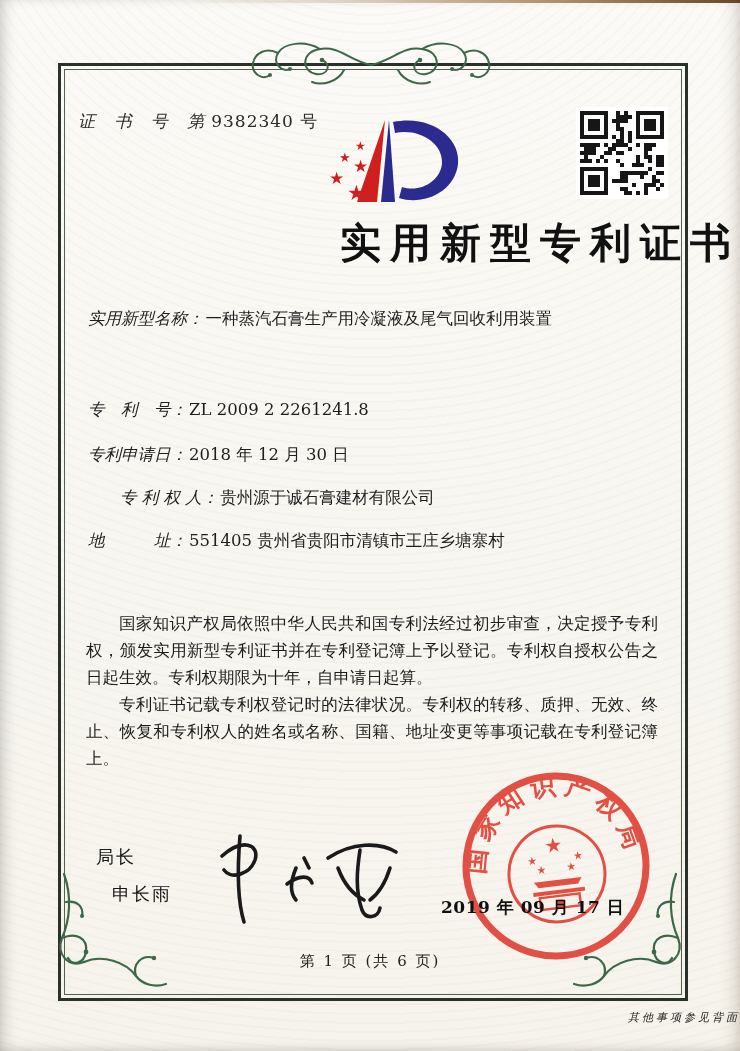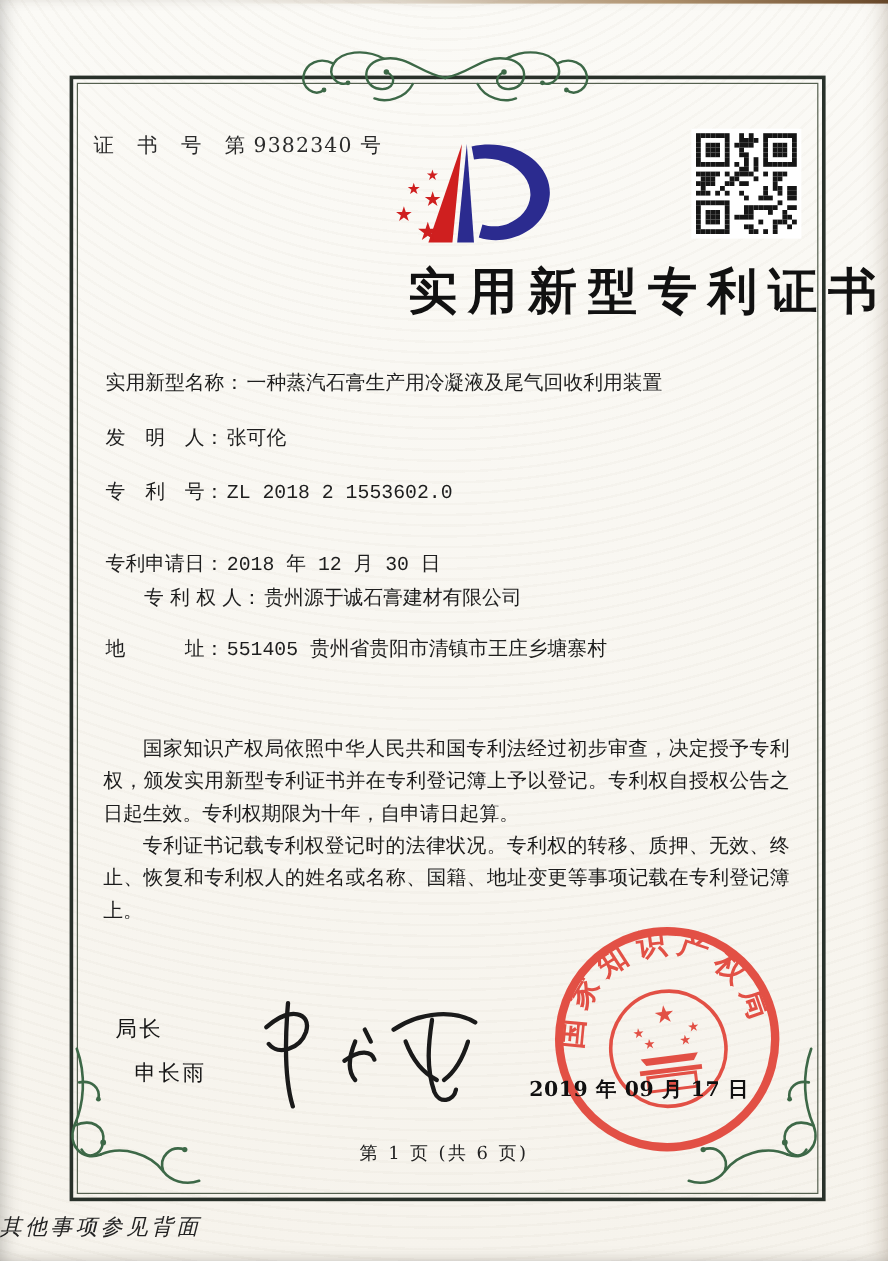--- a/index.html
+++ b/index.html
@@ -16,33 +16,33 @@
       linear-gradient(#fbfaf6,#f6f3ec);
   }
   .edge-top{position:absolute;top:0;left:0;right:0;height:3px;
     background:linear-gradient(to left,#6b4a2a 0%,#b59772 25%,rgba(180,150,110,0.25) 55%,transparent 75%);}
   .vignette{position:absolute;inset:0;pointer-events:none;
     box-shadow:inset 10px 0 16px -8px rgba(0,0,0,0.22), inset -12px 0 18px -10px rgba(95,70,45,0.28), inset 0 -8px 14px -8px rgba(0,0,0,0.10);}
   .frame-outer{position:absolute;left:58px;top:63px;width:624px;height:932px;border:3px solid #29312a;}
   .frame-inner{position:absolute;inset:3px;border:1px solid #55604f;}
   .abs{position:absolute;}
   .cert-no{left:78px;top:110px;font-size:17px;color:#2a2a2a;letter-spacing:1px;}
-  .cert-no .sp{letter-spacing:7px;}
+  .cert-no .sp{letter-spacing:7px;font-style:italic;}
   .title{left:0;top:216px;width:100%;text-align:right;font-size:41px;font-weight:bold;color:#111;letter-spacing:9px;}
   .field{left:88px;font-size:16.5px;color:#1e1e1e;white-space:nowrap;}
-  .field .lab{color:#1e1e1e;}
-  .field .val{margin-left:2px;font-family:Liberation Mono, monospace;}
+  .field .lab{color:#1e1e1e;font-style:italic;}
+  .field .val{margin-left:2px;}
   .field2{position:absolute;left:269px;top:0;}
   .body-text{left:86px;top:610px;width:572px;font-size:16.5px;line-height:27px;color:#1c1c1c;text-align:justify;}
   .body-text p{margin:0;text-indent:2em;}
   .officer-title{left:96px;top:845px;font-size:18px;color:#161616;letter-spacing:2px;}
   .officer-name{left:96px;top:882px;font-size:18px;color:#161616;letter-spacing:2px;margin-left:16px;}
   .seal-date{left:441px;top:896px;font-size:17px;font-weight:bold;color:#101010;letter-spacing:0.5px;}
   .page-num{left:0;top:952px;width:100%;text-align:center;font-size:15px;color:#222;letter-spacing:2px;}
-  .back-note{left:0;top:1010px;width:100%;text-align:left;font-size:18px;color:#222;font-style:oblique;letter-spacing:3px;}
+  .back-note{left:0;top:1010px;width:100%;text-align:right;font-size:11px;color:#222;font-style:oblique;letter-spacing:3px;}
   svg{display:block;}
 </style>
 </head>
 <body>
 
 <div class="page">
   <div class="edge-top"></div>
 
   <div class="frame-outer">
     <div class="frame-inner"></div>
@@ -318,27 +318,24 @@
         <rect x="60" y="84" width="4" height="4"></rect>
         <rect x="68" y="84" width="4" height="4"></rect>
       </g>
   </svg>
 
   <div class="abs title">实用新型专利证书</div>
 
   <div class="abs field" style="top:308px;">
     <span class="lab">实用新型名称：</span><span class="val">一种蒸汽石膏生产用冷凝液及尾气回收利用装置</span>
   </div>
-  <div class="abs field" style="top:354px;">
-    <span class="lab">发　明　人：</span><span class="val">张可伦</span>
-  </div>
   <div class="abs field" style="top:399px;">
-    <span class="lab">专　利　号：</span><span class="val">ZL 2018 2 1553602.0</span>
-  </div>
-  <div class="abs field" style="top:444px;margin-top:15px;">
+    <span class="lab">专　利　号：</span><span class="val">ZL 2009 2 2261241.8</span>
+  </div>
+  <div class="abs field" style="top:444px;">
     <span class="lab">专利申请日：</span><span class="val">2018 年 12 月 30 日</span>
   </div>
   <div class="abs field" style="top:487px;margin-left:32px;">
     <span class="lab">专 利 权 人：</span><span class="val">贵州源于诚石膏建材有限公司</span>
   </div>
   <div class="abs field" style="top:530px;">
     <span class="lab">地　　　址：</span><span class="val">551405 贵州省贵阳市清镇市王庄乡塘寨村</span>
   </div>
 
   <div class="abs body-text">

